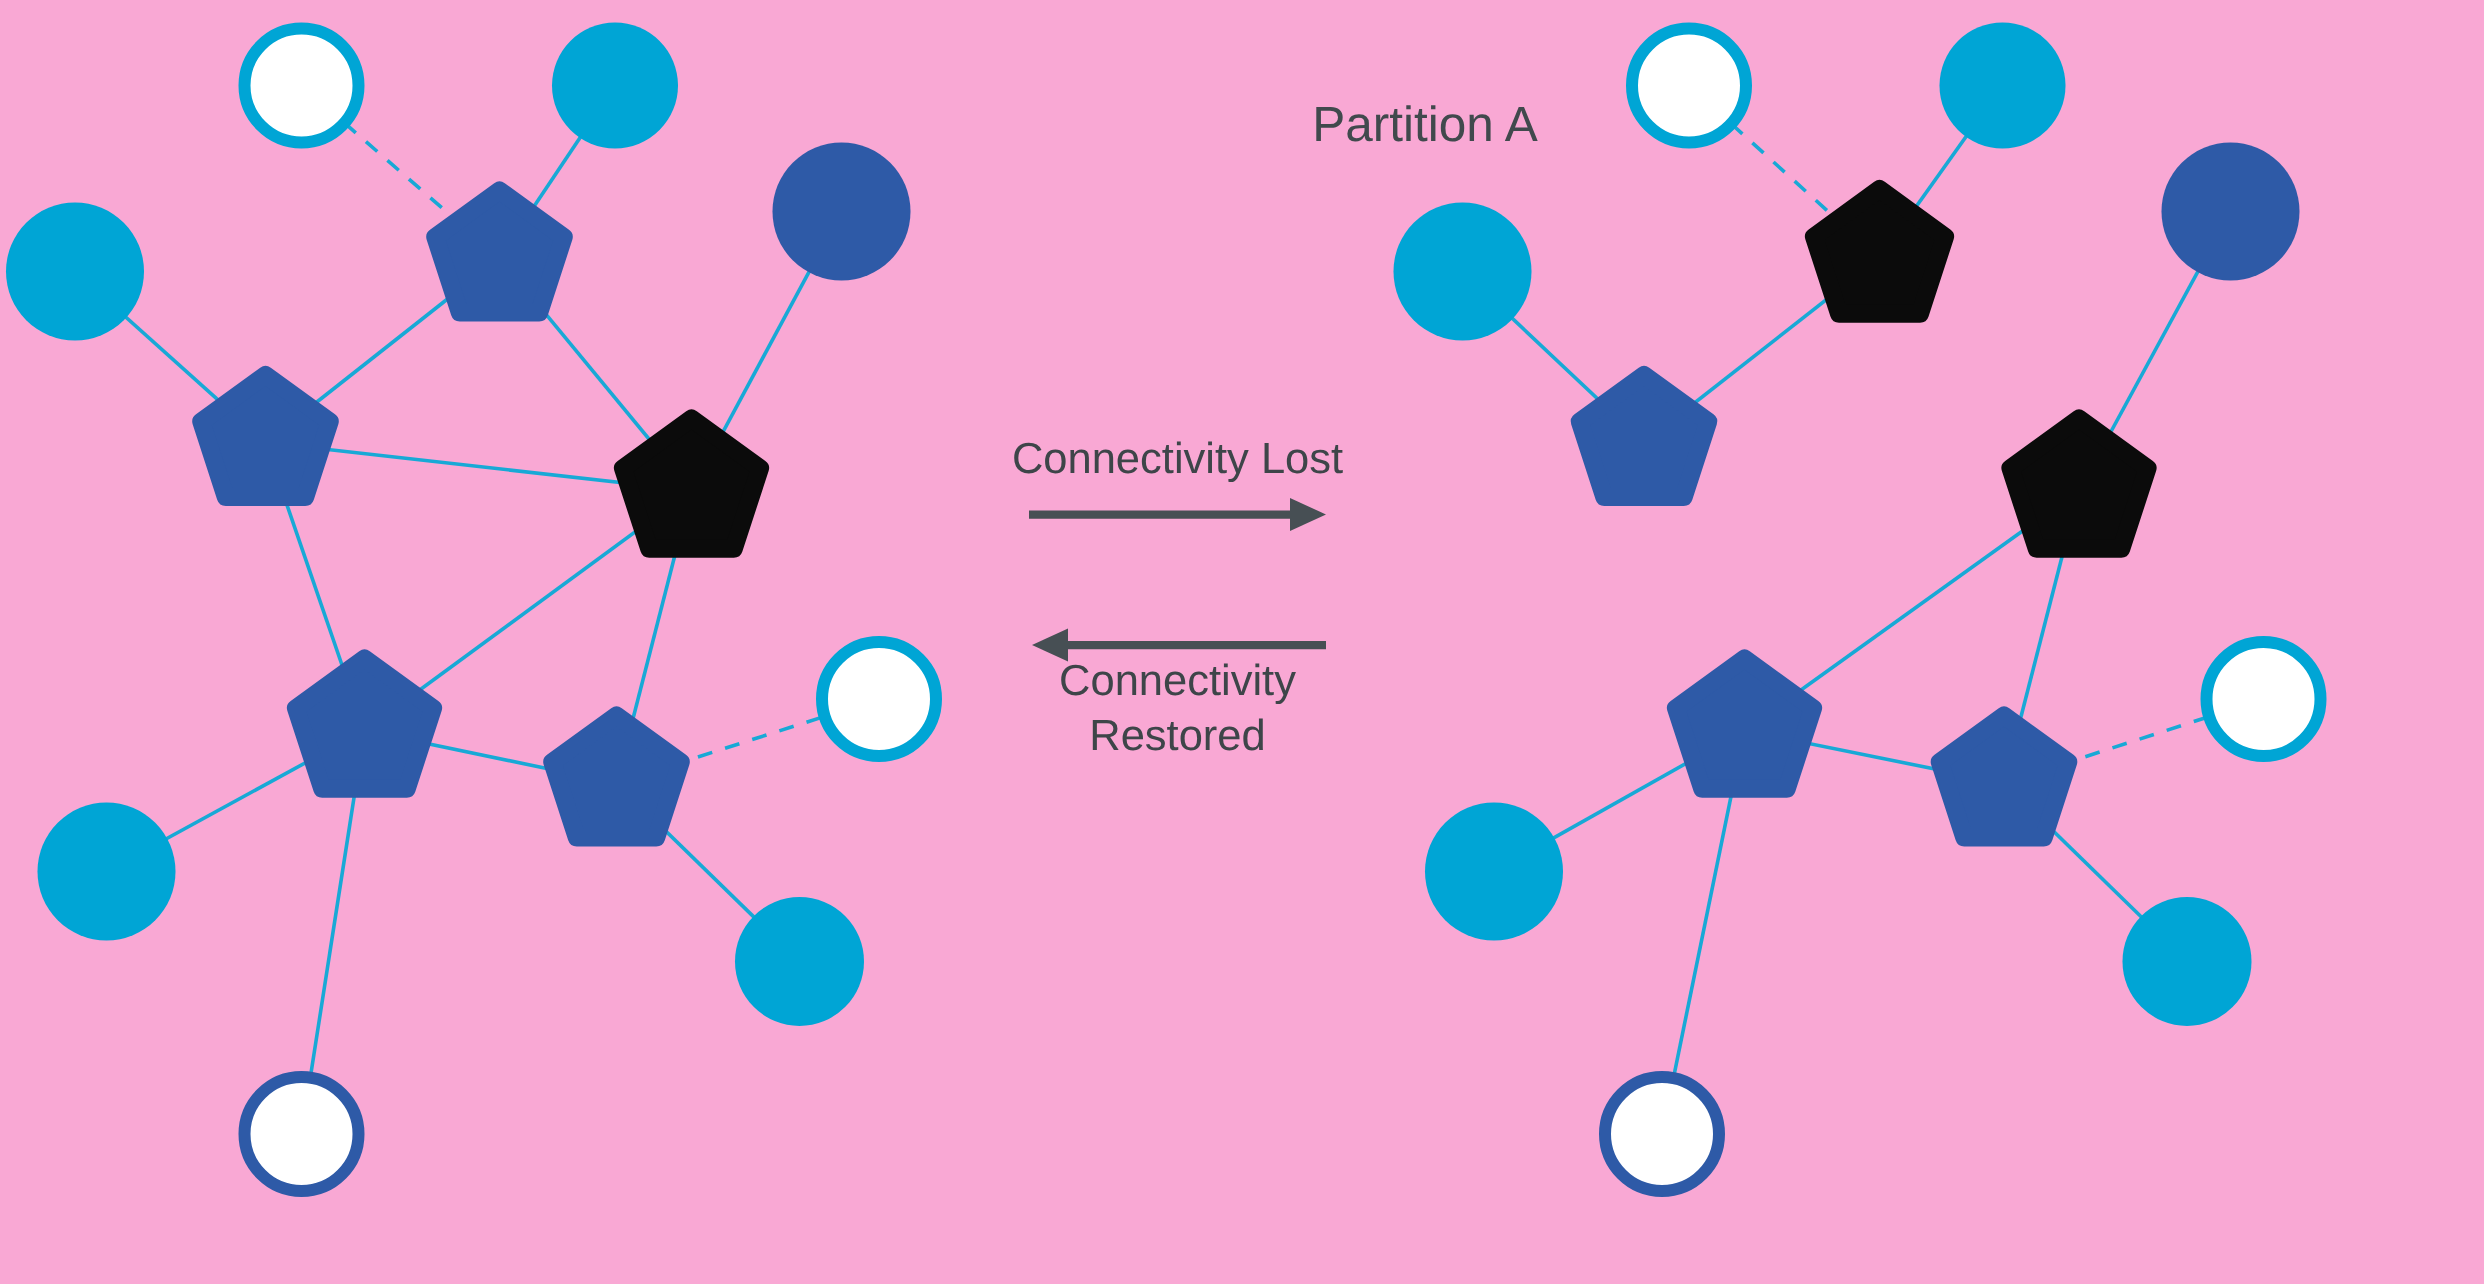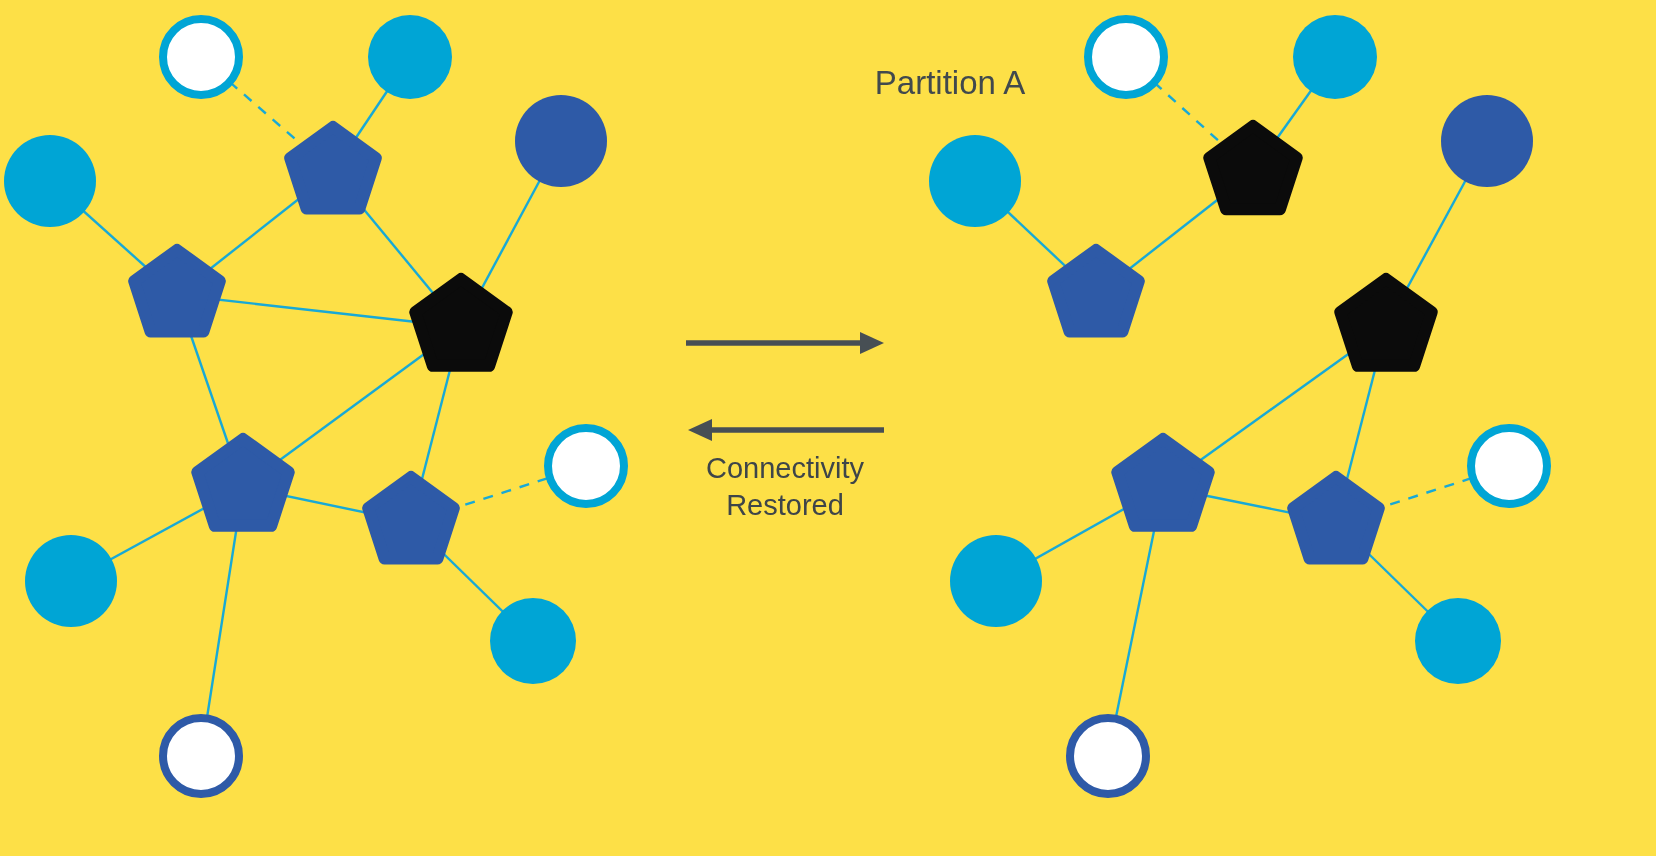--- a/index.html
+++ b/index.html
@@ -4,21 +4,21 @@
 <style>
   html, body {
     margin: 0;
     padding: 0;
     background: #ffffff;
   }
   .stage {
     position: relative;
     width: 1656px;
     height: 856px;
-    background: #fde047;
+    background: #f9a8d4;
     overflow: hidden;
     font-family: "Liberation Sans", sans-serif;
   }
   .stage svg {
     position: absolute;
     left: 0;
     top: 0;
   }
   .label {
     position: absolute;
@@ -30,21 +30,21 @@
     font-size: 33px;
     color: #41494d;
   }
   .label.mid {
     font-size: 29px;
     color: #3e4549;
   }
   #label-partition-a { left: 950px;  top: 64px;  white-space: nowrap; }
   #label-partition-b { left: 1282px; top: 621px; white-space: nowrap; }
   #label-lost        { left: 785px;  top: 290px; white-space: nowrap; }
-  #label-restored    { left: 785px;  top: 450px; width: 220px; line-height: 37px; }
+  #label-restored    { left: 785px;  top: 436px; width: 220px; line-height: 37px; }
 </style>
 </head>
 <body>
 
 <div class="stage">
   <svg id="diagram-svg" width="1656" height="856" viewBox="0 0 1656 856">
       <line x1="201" y1="57" x2="333" y2="172" stroke="#18a9d6" stroke-width="2.4" stroke-dasharray="10 9"></line>
       <line x1="410" y1="57" x2="333" y2="172" stroke="#18a9d6" stroke-width="2.4"></line>
       <line x1="561" y1="141" x2="461" y2="327" stroke="#18a9d6" stroke-width="2.4"></line>
       <line x1="50" y1="181" x2="177" y2="295" stroke="#18a9d6" stroke-width="2.4"></line>
@@ -99,15 +99,16 @@
       <circle cx="1108" cy="756" r="38" fill="#ffffff" stroke="#2e5aa7" stroke-width="8"></circle>
       <line x1="686" y1="343" x2="860" y2="343" stroke="#474f54" stroke-width="5.5"></line>
       <polygon points="884,343 860.0,354.0 860.0,332.0" fill="#474f54"></polygon>
       <line x1="884" y1="430" x2="712" y2="430" stroke="#474f54" stroke-width="5.5"></line>
       <polygon points="688,430 712.0,419.0 712.0,441.0" fill="#474f54"></polygon>
     </svg>
 
   <div id="label-partition-a" class="label partition">Partition A</div>
 
 
+  <div id="label-lost" class="label mid">Connectivity Lost</div>
 
   <div id="label-restored" class="label mid">Connectivity Restored</div>
 </div>
 
 </body></html>

